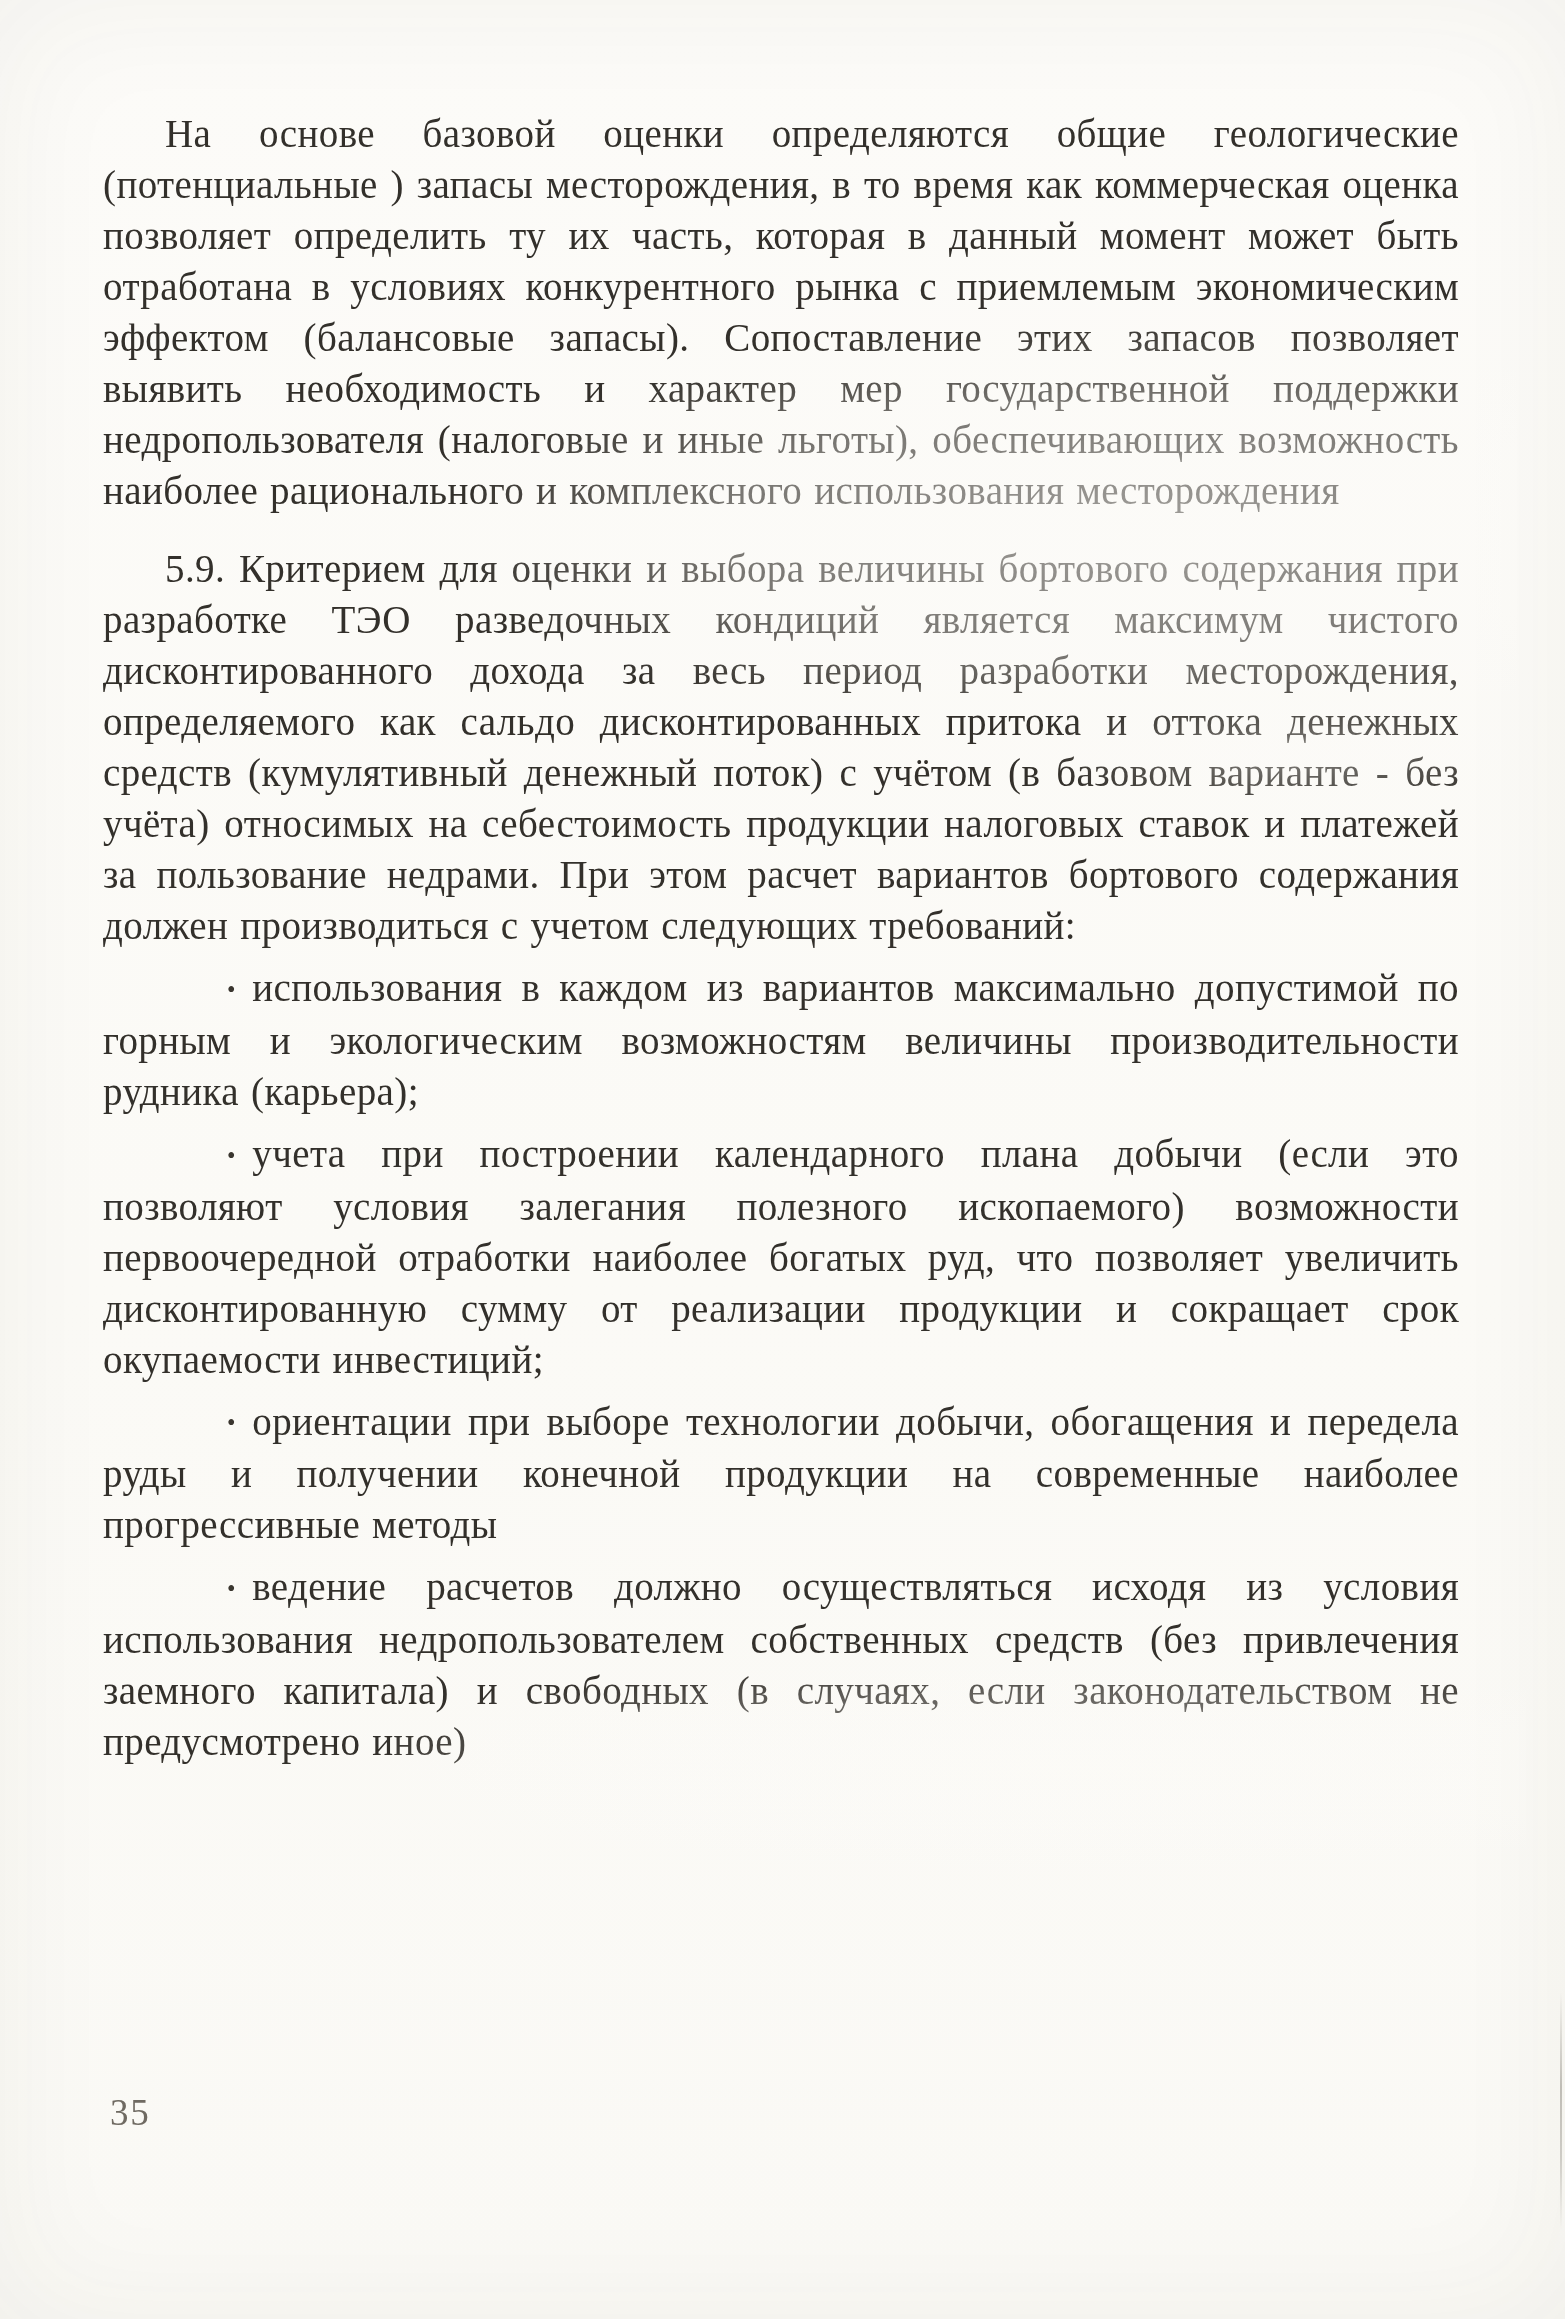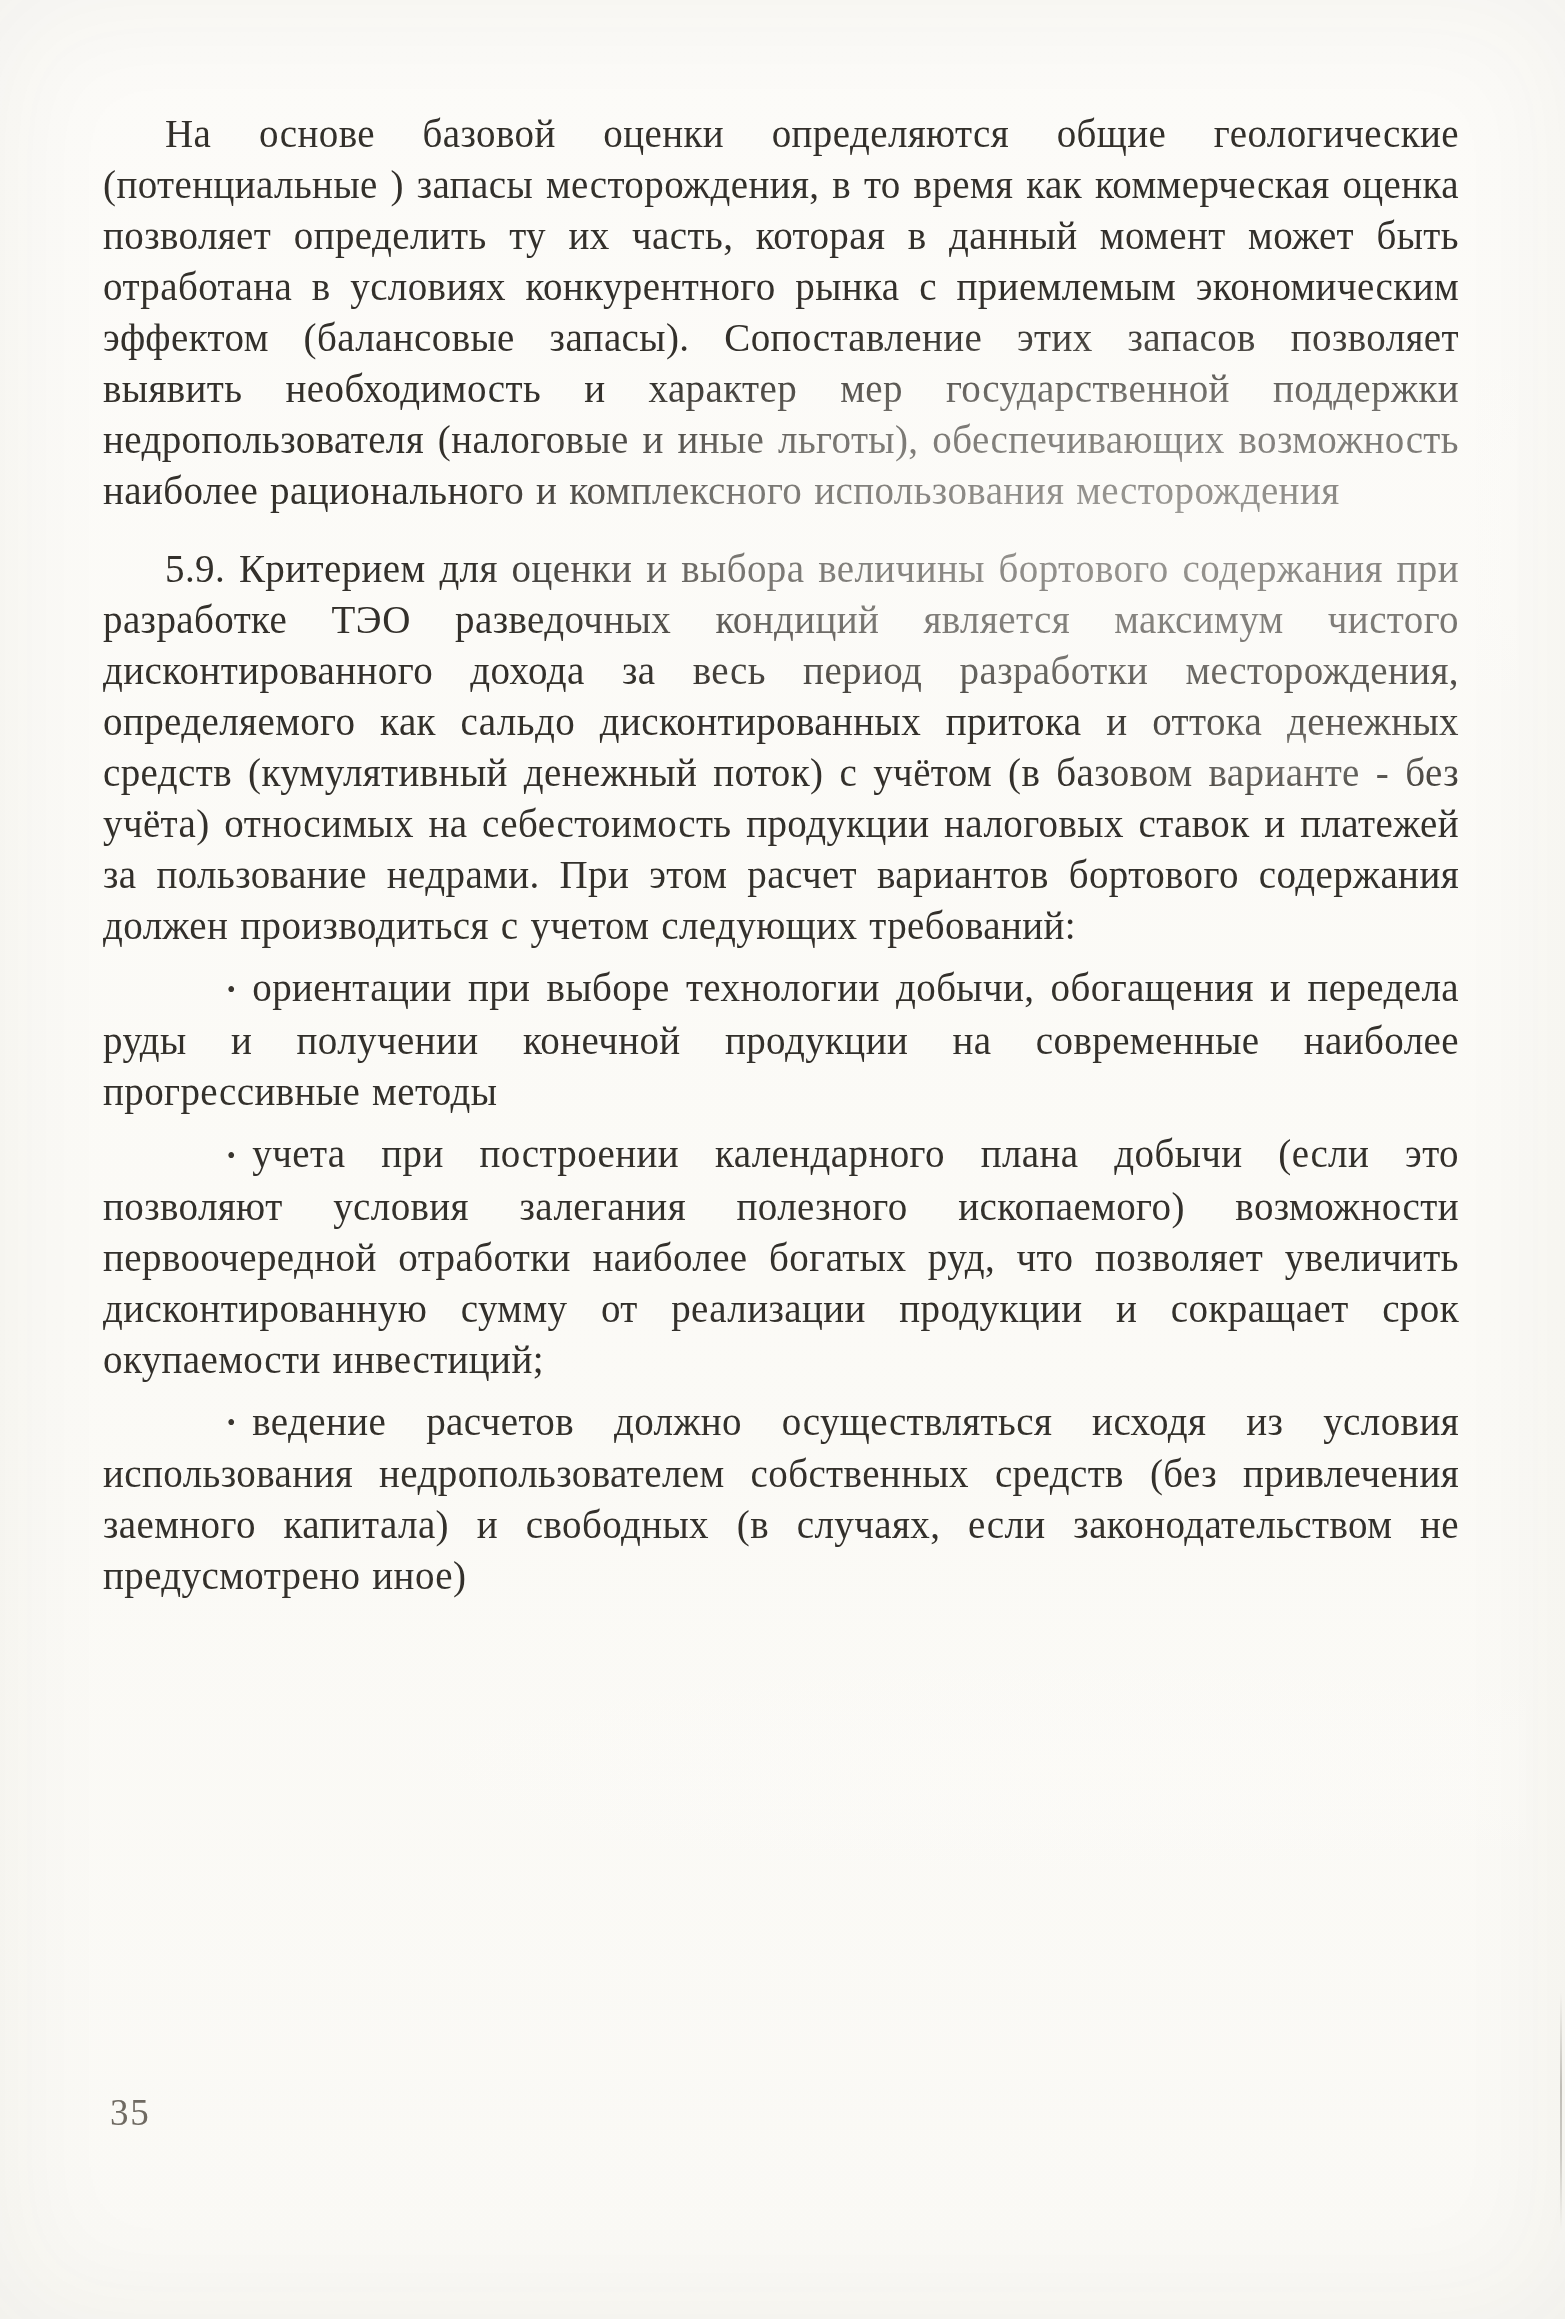--- a/index.html
+++ b/index.html
@@ -98,27 +98,30 @@
 <body>
 
 <div class="scan-page">
 
   <div class="text-block">
 
     <p class="para">На основе базовой оценки определяются общие геологические (потенциальные ) запасы месторождения, в то время как коммерческая оценка позволяет определить ту их часть, которая в данный момент может быть отработана в условиях конкурентного рынка с приемлемым экономическим эффектом (балансовые запасы). Сопоставление этих запасов позволяет выявить необходимость и характер мер государственной поддержки недропользователя (налоговые и иные льготы), обеспечивающих возможность наиболее рационального и комплексного использования месторождения</p>
 
     <p class="para section">5.9. Критерием для оценки и выбора величины бортового содержания при разработке ТЭО разведочных кондиций является максимум чистого дисконтированного дохода за весь период разработки месторождения, определяемого как сальдо дисконтированных притока и оттока денежных средств (кумулятивный денежный поток) с учётом (в базовом варианте - без учёта) относимых на себестоимость продукции налоговых ставок и платежей за пользование недрами. При этом расчет вариантов бортового содержания должен производиться с учетом следующих требований:</p>
 
-
     <p class="para bullet">
-      <span class="bullet-glyph">•</span><span>ориентации при выборе технологии добычи, обогащения и передела руды и получении конечной продукции на современные наиболее прогрессивные методы</span>
+      <span class="bullet-glyph">•</span><span>использования в каждом из вариантов максимально допустимой по горным и экологическим возможностям величины производительности рудника (карьера);</span>
     </p>
 
     <p class="para bullet">
       <span class="bullet-glyph">•</span><span>учета при построении календарного плана добычи (если это позволяют условия залегания полезного ископаемого) возможности первоочередной отработки наиболее богатых руд, что позволяет увеличить дисконтированную сумму от реализации продукции и сокращает срок окупаемости инвестиций;</span>
+    </p>
+
+    <p class="para bullet">
+      <span class="bullet-glyph">•</span><span>ориентации при выборе технологии добычи, обогащения и передела руды и получении конечной продукции на современные наиболее прогрессивные методы</span>
     </p>
 
     <p class="para bullet">
       <span class="bullet-glyph">•</span><span>ведение расчетов должно осуществляться исходя из условия использования недропользователем собственных средств (без привлечения заемного капитала) и свободных (в случаях, если законодательством не предусмотрено иное)</span>
     </p>
 
   </div>
 
   <div class="page-number">35</div>
 

